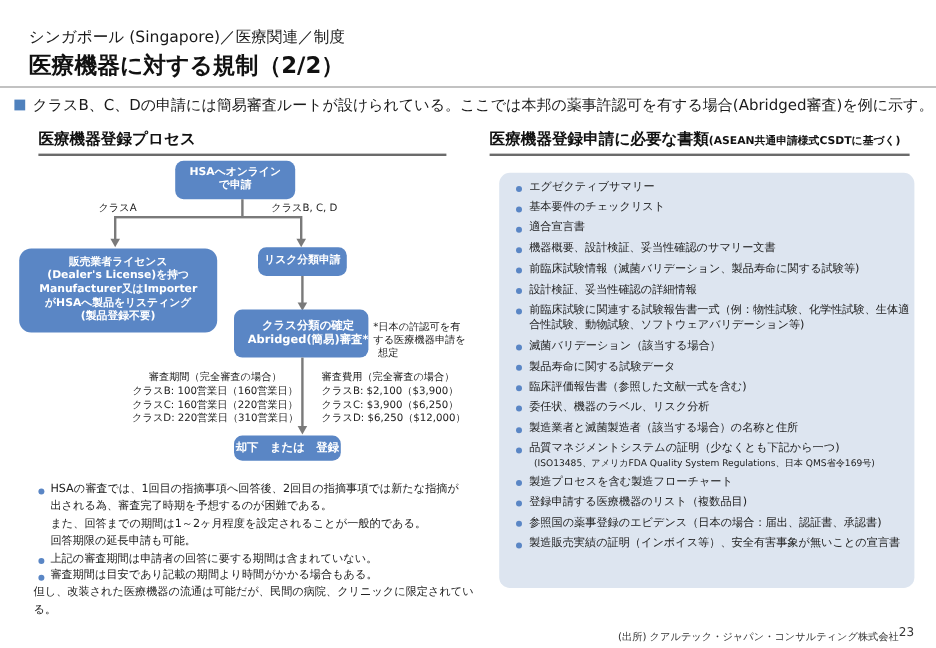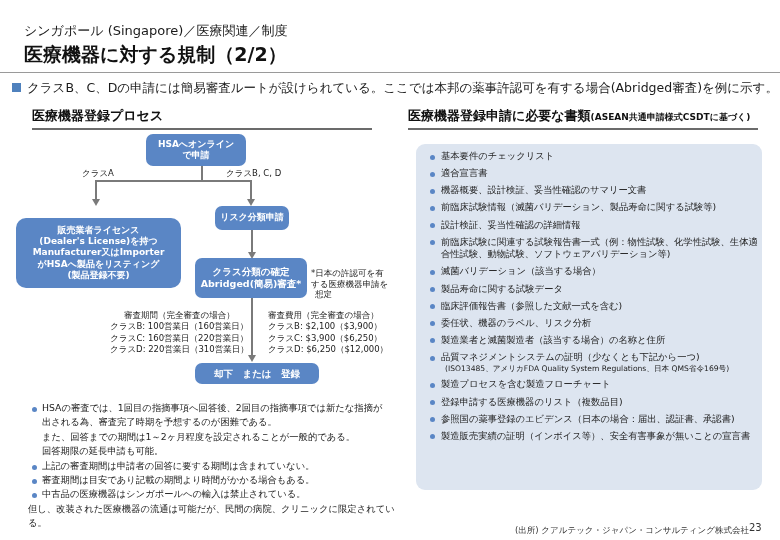--- a/index.html
+++ b/index.html
@@ -52,78 +52,78 @@
 </div>
 <div class="abs line" style="left:201px; top:166px; width:2px; height:15px;"></div>
 <div class="abs line" style="left:95px; top:180px; width:156px; height:2px;"></div>
 <div class="abs line" style="left:95px; top:180px; width:2px; height:20px;"></div>
 <div class="abs arrow" style="left:92px; top:199px;"></div>
 <div class="abs line" style="left:250px; top:180px; width:2px; height:20px;"></div>
 <div class="abs arrow" style="left:247px; top:199px;"></div>
 <div class="abs label-sm" style="left:82px; top:168px;">クラスA</div>
 <div class="abs label-sm" style="left:226px; top:168px;">クラスB, C, D</div>
 
-<div class="abs box" style="left:16px; top:207px; width:165px; height:70px; font-size:9px; border-radius:10px;margin-top:11px;">
+<div class="abs box" style="left:16px; top:207px; width:165px; height:70px; font-size:9px; border-radius:10px;">
   <div>
     <div>販売業者ライセンス</div>
     <div>(Dealer's License)を持つ</div>
     <div>Manufacturer又はImporter</div>
     <div>がHSAへ製品をリスティング</div>
     <div>(製品登録不要)</div>
   </div>
 </div>
 
 <div class="abs box" style="left:215px; top:206px; width:74px; height:24px; font-size:9px;">リスク分類申請</div>
 <div class="abs line" style="left:251px; top:230px; width:2px; height:23px;"></div>
 <div class="abs arrow" style="left:248px; top:252px;"></div>
 
-<div class="abs box" style="left:195px; top:258px; width:112px; height:40px; font-size:9.5px;">
+<div class="abs box" style="left:195px; top:258px; width:112px; height:40px; font-size:9.5px;justify-content:flex-end;">
   <div>
       <div>クラス分類の確定</div>
       <div>Abridged(簡易)審査*</div>
     </div>
 </div>
 <div class="abs note" style="left:311px; top:268px;">
   <div>*日本の許認可を有</div>
   <div>する医療機器申請を</div>
-  <div style="padding-left:4px;font-family:Liberation Mono, monospace;">想定</div>
+  <div style="padding-left:4px;">想定</div>
 </div>
 <div class="abs line" style="left:251px; top:298px; width:2px; height:58px;"></div>
 <div class="abs arrow" style="left:248px; top:355px;"></div>
 
 <div class="abs tbl" style="left:110px; top:310px;text-align:center;">
   <div>審査期間（完全審査の場合）</div>
   <div>クラスB: 100営業日（160営業日）</div>
   <div>クラスC: 160営業日（220営業日）</div>
   <div>クラスD: 220営業日（310営業日）</div>
 </div>
 <div class="abs tbl" style="left:268px; top:310px;">
   <div>審査費用（完全審査の場合）</div>
   <div>クラスB: $2,100（$3,900）</div>
   <div>クラスC: $3,900（$6,250）</div>
   <div>クラスD: $6,250（$12,000）</div>
 </div>
 
-<div class="abs box" style="left:195px; top:363px; width:124px; height:21px; font-size:9.5px;">却下　または　登録</div>
+<div class="abs box" style="left:195px; top:363px; width:89px; height:21px; font-size:9.5px;">却下　または　登録</div>
 
 <ul class="abs notes" style="left:30px; top:401px; width:370px;">
   <li>HSAの審査では、1回目の指摘事項へ回答後、2回目の指摘事項では新たな指摘が</li>
   <div class="cont">出される為、審査完了時期を予想するのが困難である。</div>
   <div class="cont">また、回答までの期間は1～2ヶ月程度を設定されることが一般的である。</div>
   <div class="cont">回答期限の延長申請も可能。</div>
   <li>上記の審査期間は申請者の回答に要する期間は含まれていない。</li>
   <li>審査期間は目安であり記載の期間より時間がかかる場合もある。</li>
-  <li>中古品の医療機器はシンガポールへの輸入は禁止されている。</li>
   <div class="plain" style="margin-left:-2px;">但し、改装された医療機器の流通は可能だが、民間の病院、クリニックに限定されている。</div>
 </ul>
 
 <div class="abs sec-title" style="left:408px; top:107px;"><span>医療機器登録申請に必要な書類</span><small>(ASEAN共通申請様式CSDTに基づく)</small></div>
 <div class="abs sec-rule" style="left:408px; top:128px; width:350px;"></div>
 <div class="abs docs-panel"></div>
 <ul class="abs docs">
+  <li>エグゼクティブサマリー</li>
   <li>基本要件のチェックリスト</li>
   <li>適合宣言書</li>
   <li>機器概要、設計検証、妥当性確認のサマリー文書</li>
   <li>前臨床試験情報（滅菌バリデーション、製品寿命に関する試験等)</li>
   <li>設計検証、妥当性確認の詳細情報</li>
   <li>前臨床試験に関連する試験報告書一式（例：物性試験、化学性試験、生体適合性試験、動物試験、ソフトウェアバリデーション等)</li>
   <li>滅菌バリデーション（該当する場合）</li>
   <li>製品寿命に関する試験データ</li>
   <li>臨床評価報告書（参照した文献一式を含む)</li>
   <li>委任状、機器のラベル、リスク分析</li>

